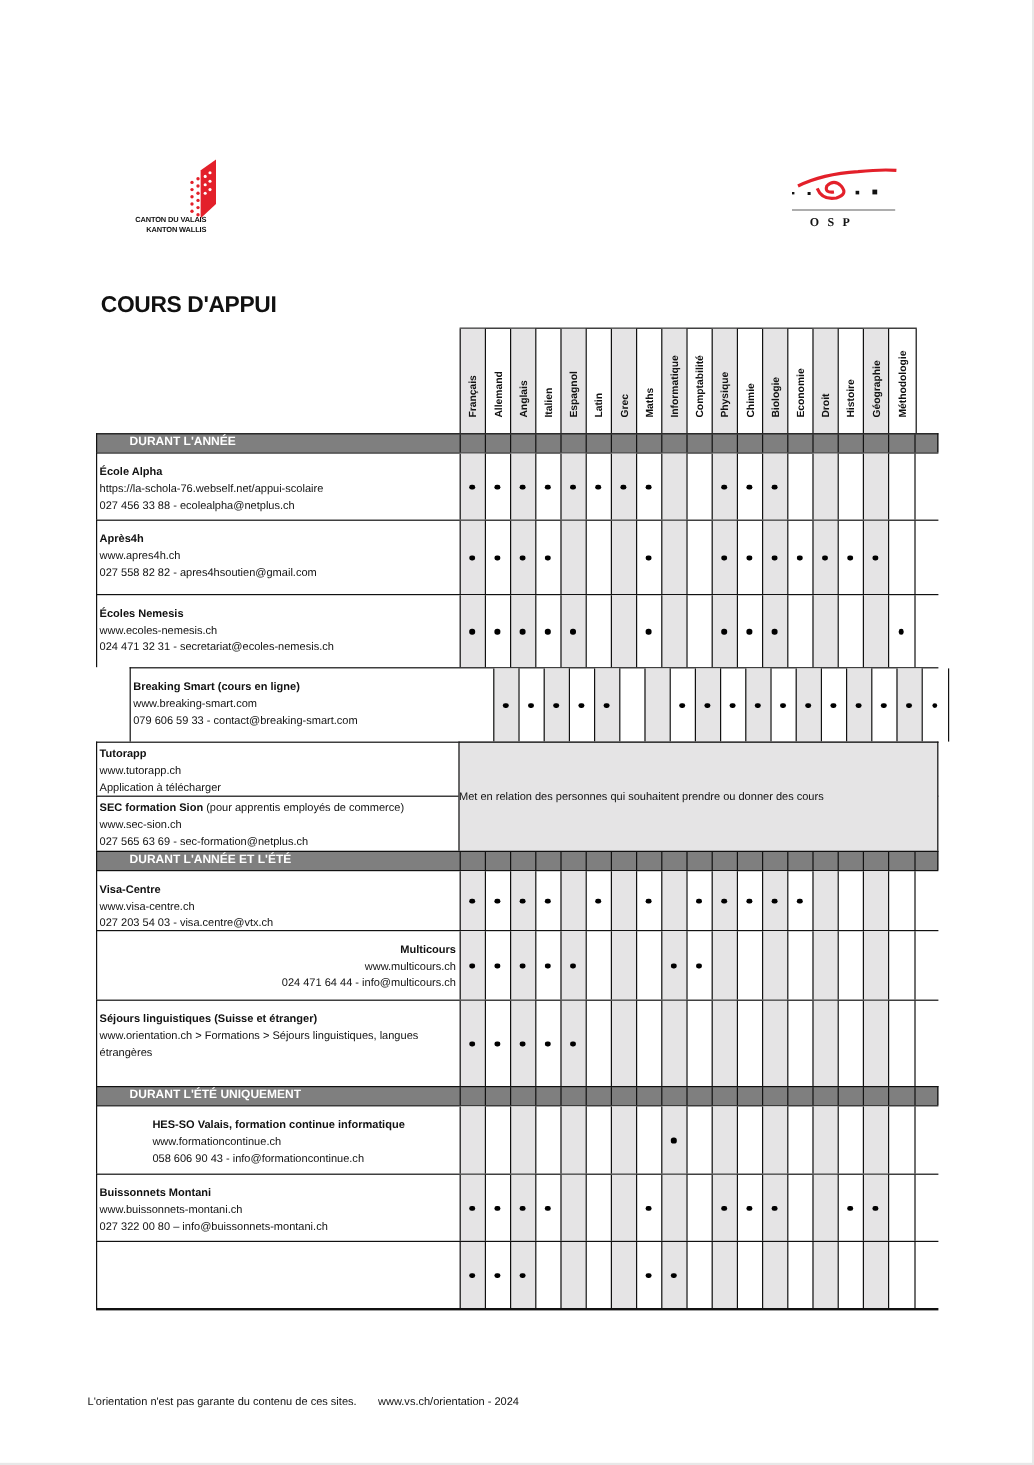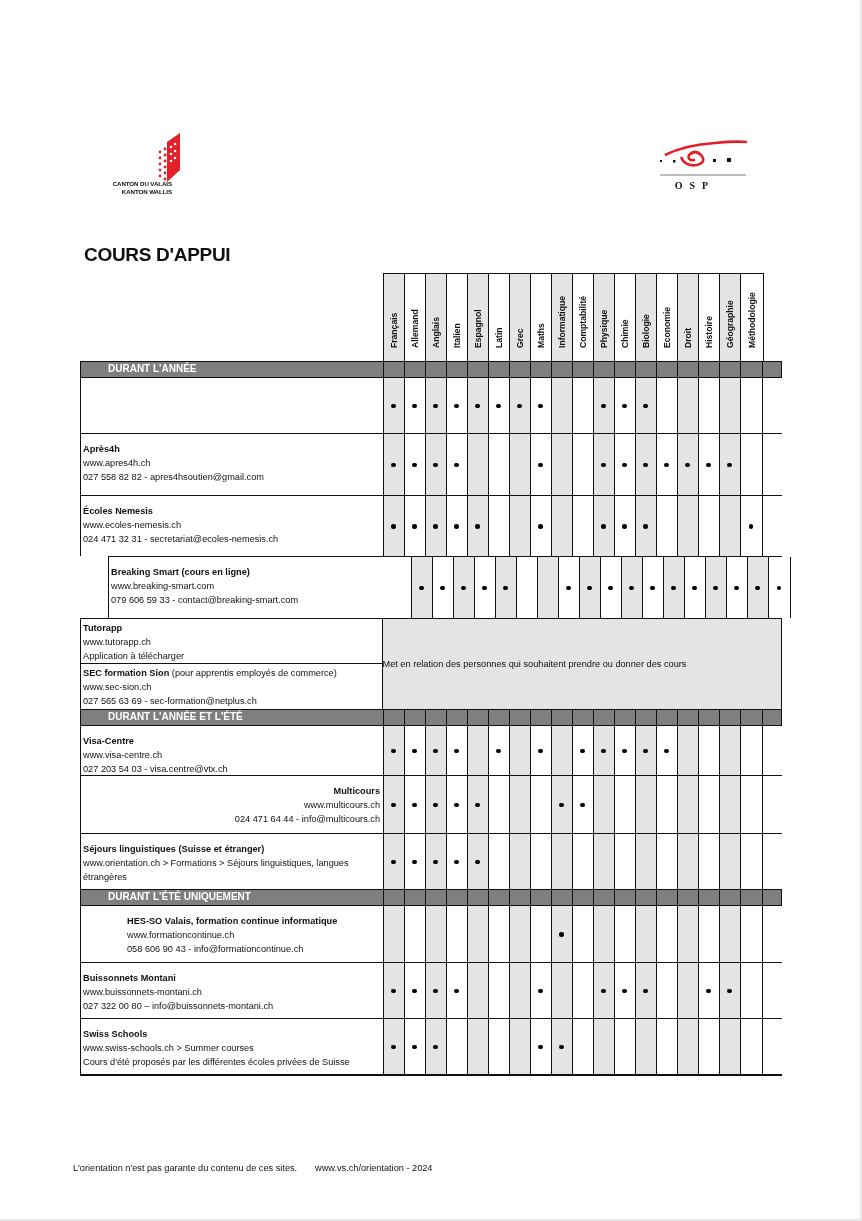--- a/index.html
+++ b/index.html
@@ -214,20 +214,25 @@
         <div class="col g"></div>
         <div class="col"></div>
         <div class="col g"></div>
         <div class="col"></div>
         <div class="col g"></div>
         <div class="col"></div>
       </div>
       <span class="section-label">DURANT L'ANNÉE</span>
     </div>
     <div class="row" style="height: 56px; box-sizing: border-box;">
+      <div class="row-info">
+        <div class="row-name">École Alpha</div>
+        <div>https://la-schola-76.webself.net/appui-scolaire</div>
+        <div>027 456 33 88 - ecolealpha@netplus.ch</div>
+      </div>
       <div class="cols">
         <div class="col g">
           <span class="dot"></span>
         </div>
         <div class="col">
           <span class="dot"></span>
         </div>
         <div class="col g">
           <span class="dot"></span>
         </div>
@@ -546,21 +551,21 @@
         <div class="col g"></div>
         <div class="col"></div>
         <div class="col g"></div>
         <div class="col"></div>
         <div class="col g"></div>
         <div class="col"></div>
         <div class="col g"></div>
         <div class="col"></div>
       </div>
     </div>
-    <div class="row" style="height: 56px; box-sizing: border-box;">
+    <div class="row" style="height: 72px; box-sizing: border-box;">
       <div class="row-info">
         <div class="row-name">Séjours linguistiques (Suisse et étranger)</div>
         <div>www.orientation.ch &gt; Formations &gt; Séjours linguistiques, langues étrangères</div>
       </div>
       <div class="cols">
         <div class="col g">
           <span class="dot"></span>
         </div>
         <div class="col">
           <span class="dot"></span>
@@ -682,25 +687,20 @@
         <div class="col">
           <span class="dot"></span>
         </div>
         <div class="col g">
           <span class="dot"></span>
         </div>
         <div class="col"></div>
       </div>
     </div>
     <div class="row" style="height: 56px; box-sizing: border-box;">
-      <div class="row-info">
-        <div class="row-name">Swiss Schools</div>
-        <div>www.swiss-schools.ch &gt; Summer courses</div>
-        <div>Cours d'été proposés par les différentes écoles privées de Suisse</div>
-      </div>
       <div class="cols">
         <div class="col g">
           <span class="dot"></span>
         </div>
         <div class="col">
           <span class="dot"></span>
         </div>
         <div class="col g">
           <span class="dot"></span>
         </div>

